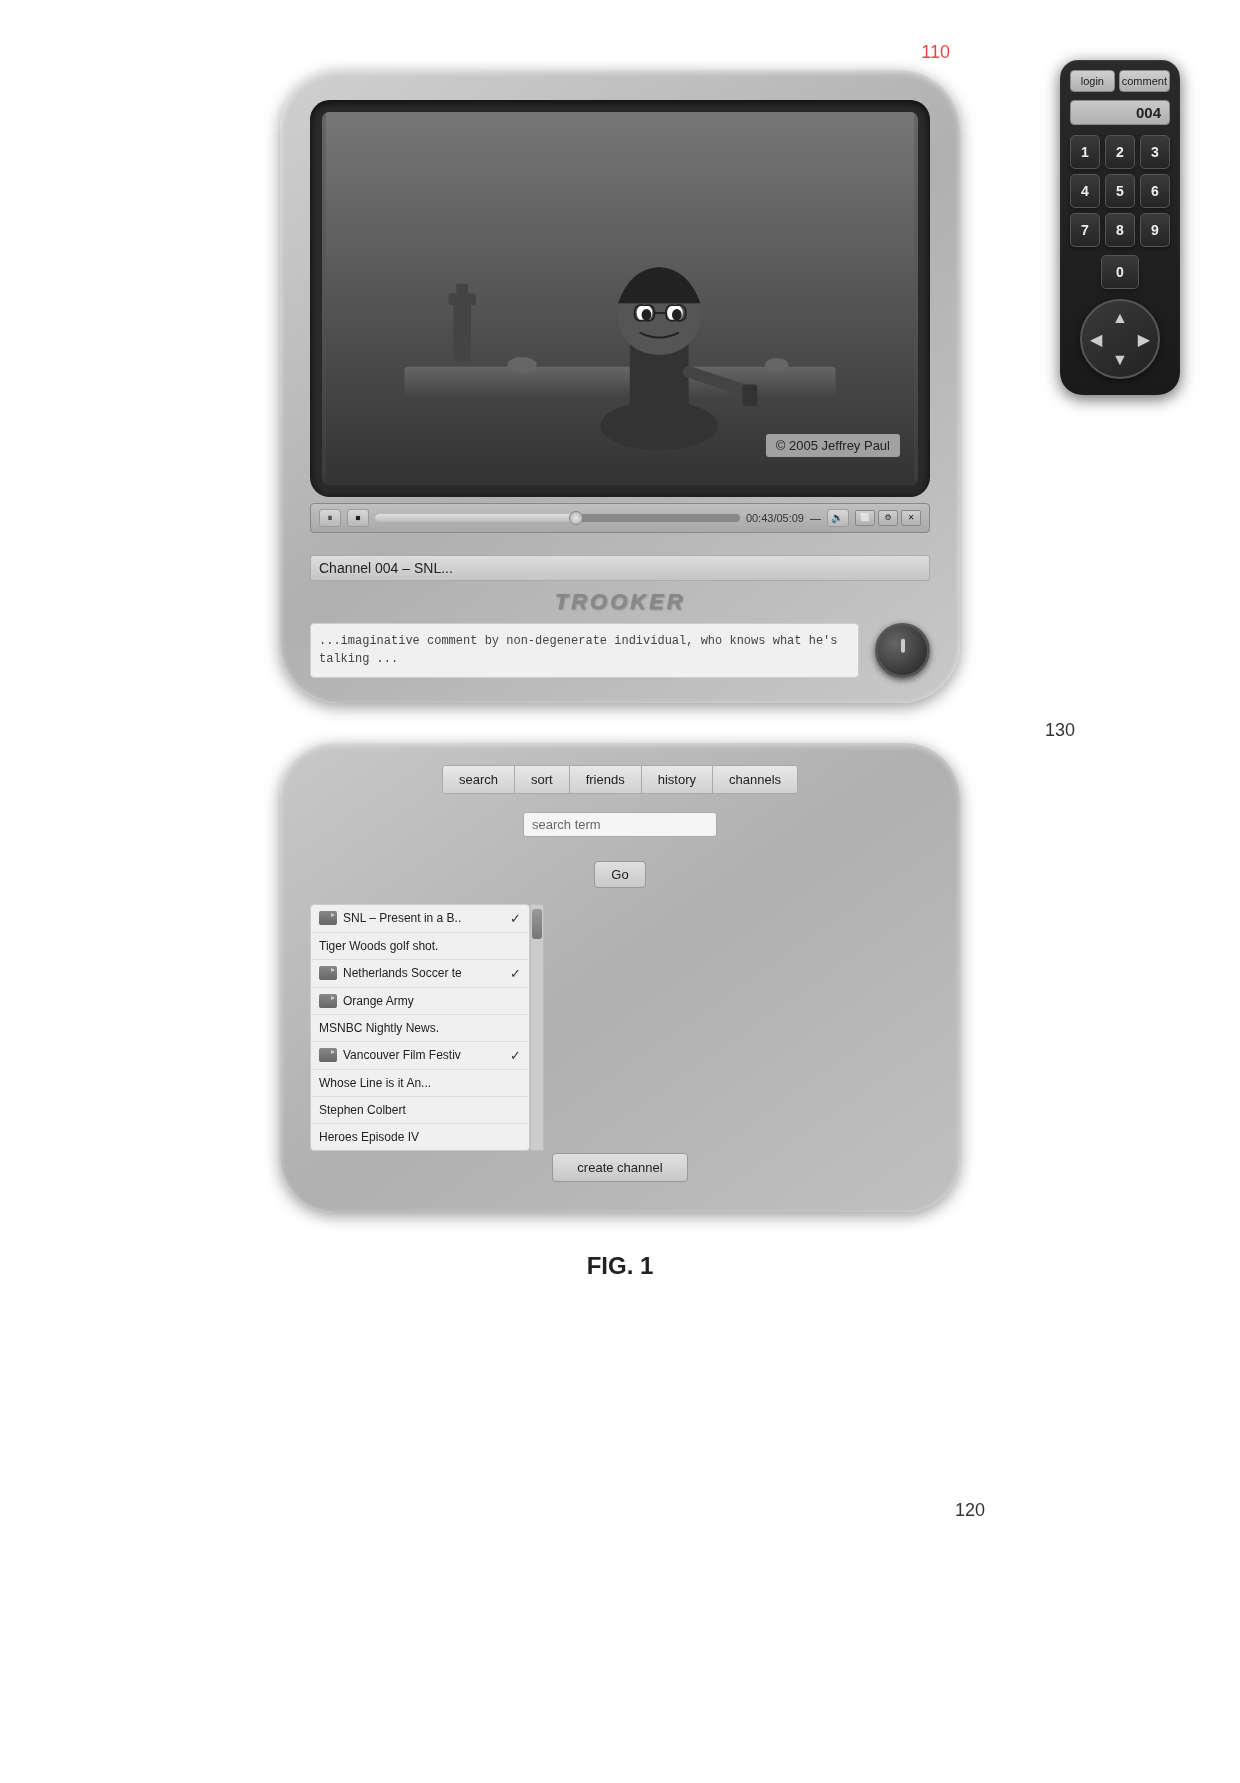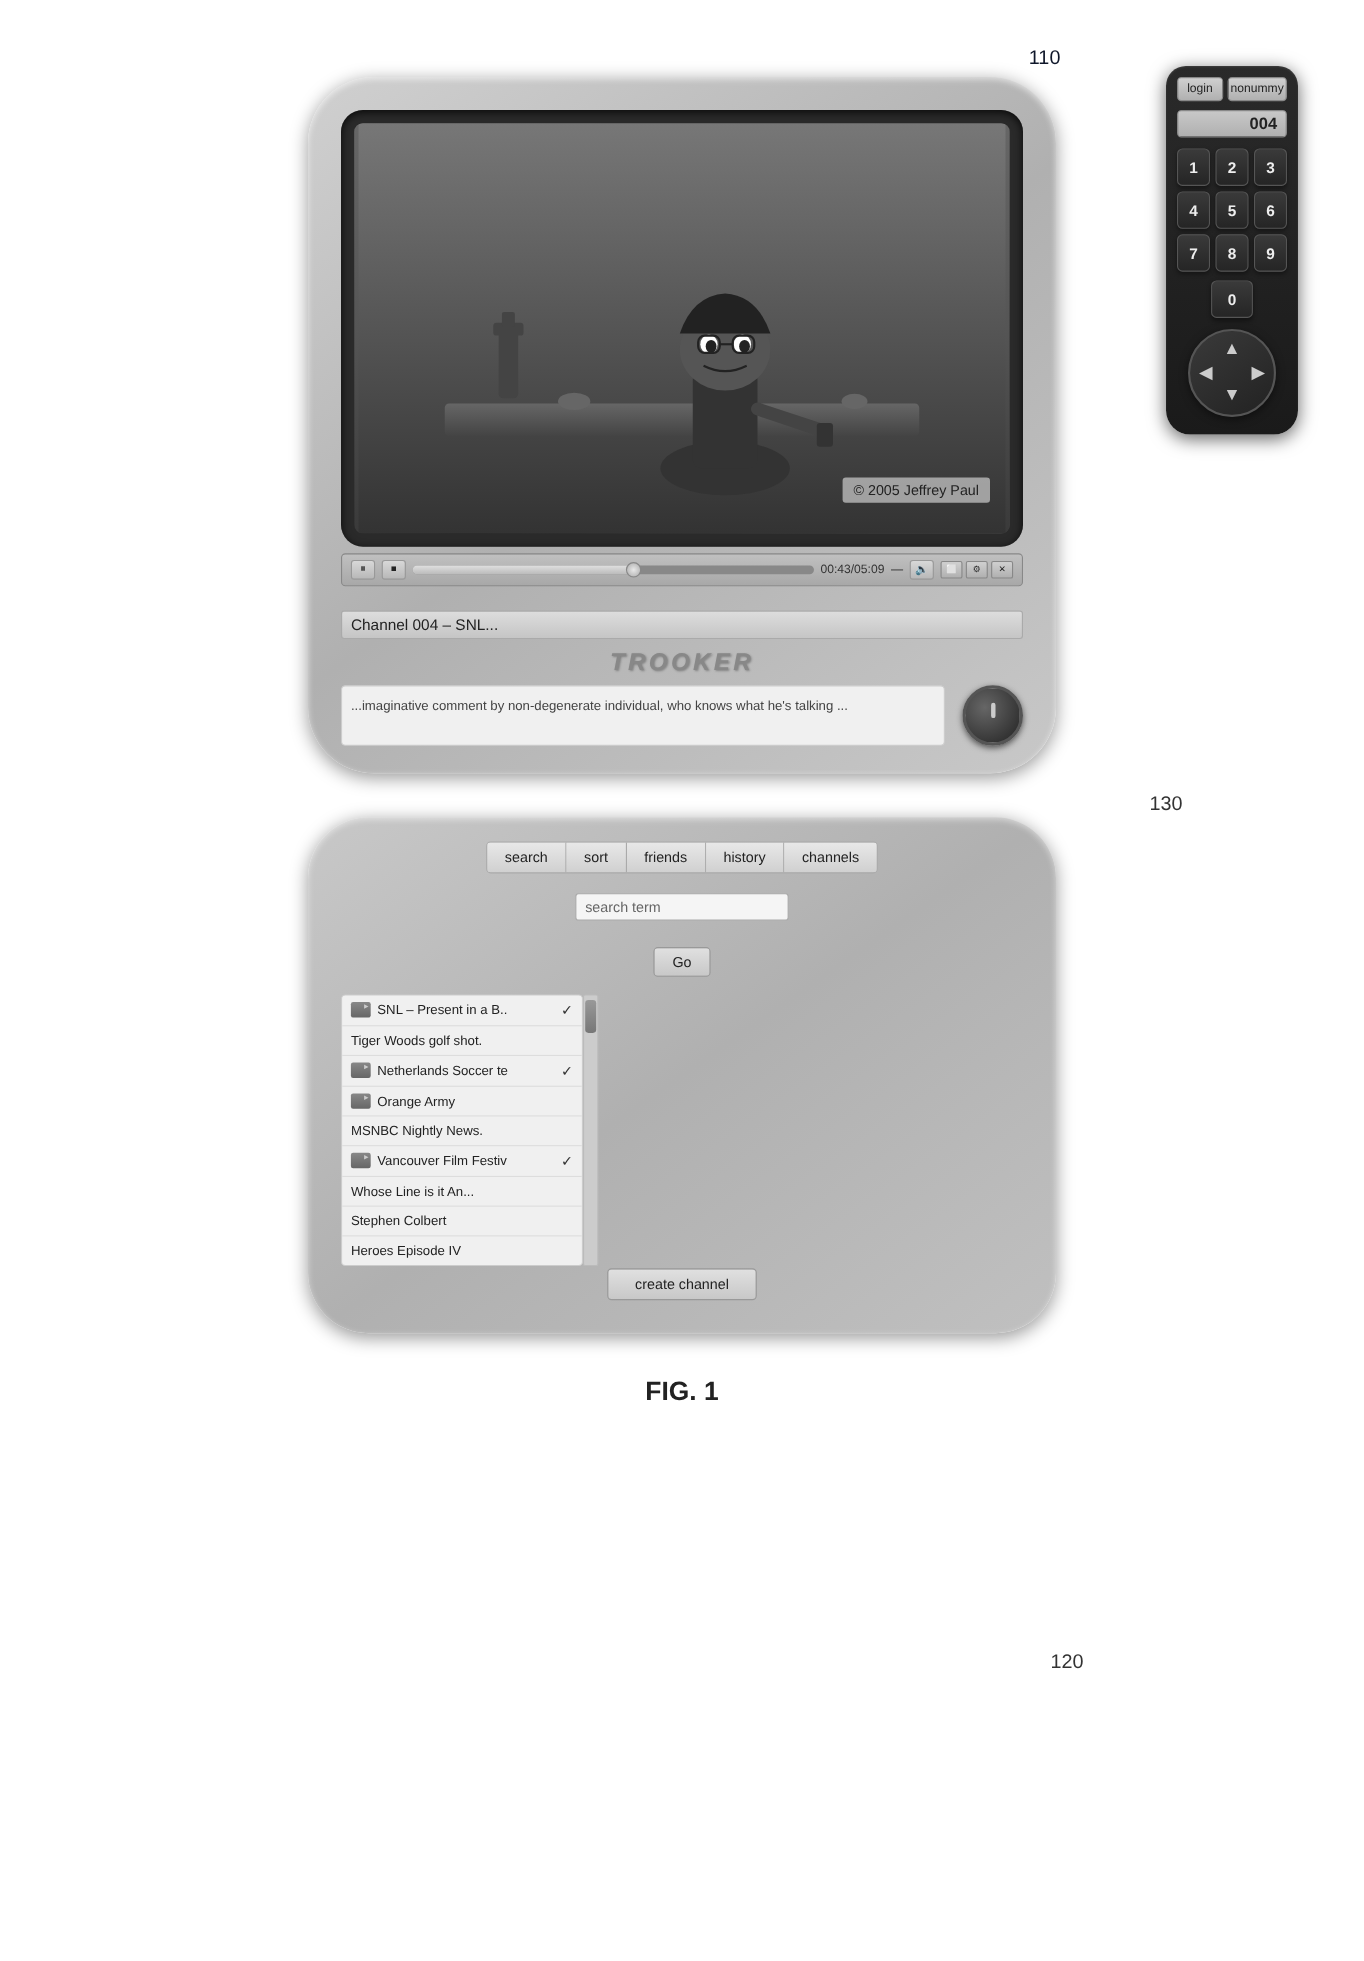--- a/index.html
+++ b/index.html
@@ -21,23 +21,23 @@
       display: flex;
       flex-direction: column;
       align-items: center;
       padding: 40px 20px;
     }
 
     
     .label-110 {
       position: absolute;
       top: 42px;
-      right: 276px;
+      right: 290px;
       font-size: 18px;
-      color: #0f172a;
+      color: #ef4444;
     }
 
     
     .label-130 {
       position: absolute;
       top: 720px;
       right: 165px;
       font-size: 18px;
       color: #333;
     }
@@ -206,20 +206,21 @@
       text-shadow: 1px 1px 2px rgba(0,0,0,0.3);
       font-style: italic;
     }
 
     
     .comment-area {
       display: flex;
       align-items: flex-start;
       gap: 16px;
       margin-top: 8px;
+      font-family: Liberation Mono, monospace;
     }
 
     .comment-box {
       flex: 1;
       background: #f0f0f0;
       border: 1px solid #ccc;
       border-radius: 4px;
       padding: 8px;
       font-size: 12px;
       color: #444;
@@ -657,21 +658,21 @@
 
     <div class="comment-area">
       <div class="comment-box">...imaginative comment by non-degenerate individual, who knows what he's talking ...</div>
       <div class="knob"></div>
     </div>
   </div>
 
   <div class="remote-control">
     <div class="remote-top-buttons">
       <div class="remote-top-btn">login</div>
-      <div class="remote-top-btn">nonummy</div>
+      <div class="remote-top-btn">comment</div>
     </div>
     <div class="remote-display">004</div>
     <div class="numpad">
       <div class="num-btn">1</div>
       <div class="num-btn">2</div>
       <div class="num-btn">3</div>
       <div class="num-btn">4</div>
       <div class="num-btn">5</div>
       <div class="num-btn">6</div>
       <div class="num-btn">7</div>

